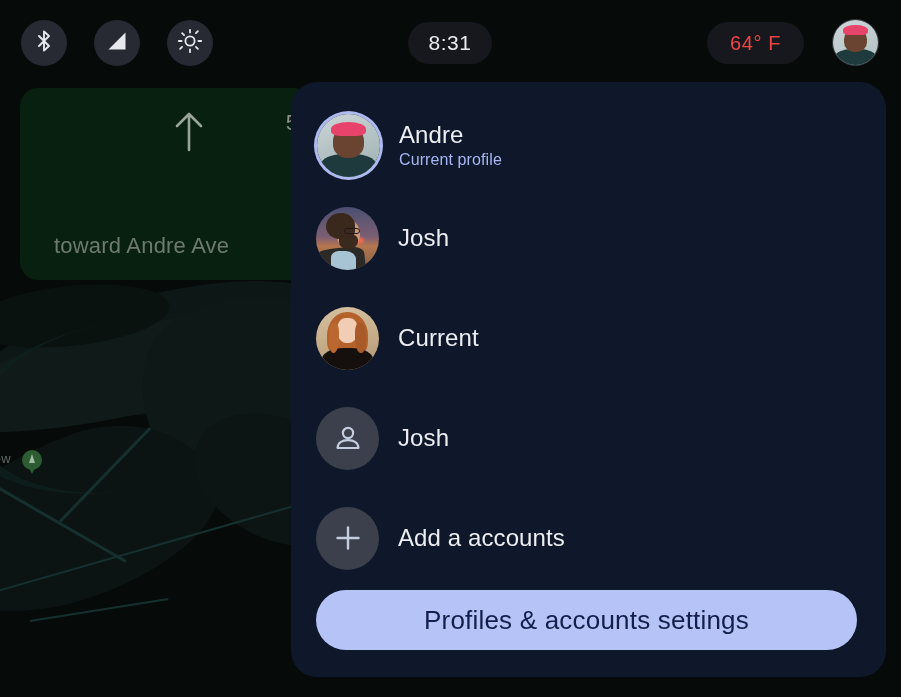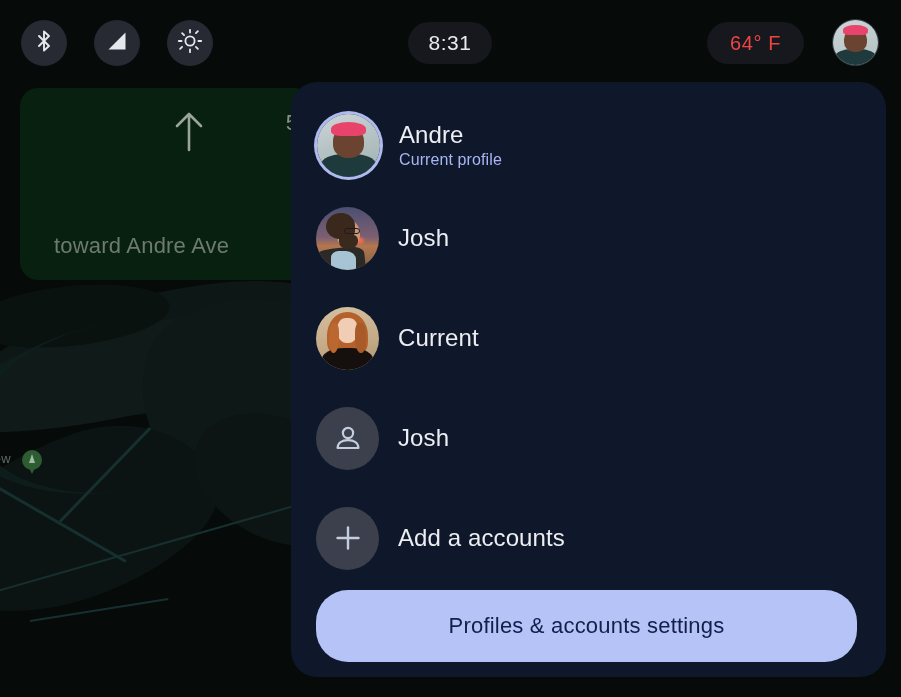--- a/index.html
+++ b/index.html
@@ -207,27 +207,27 @@
   }
   .avatar-icon {
     width:63px; height:63px; border-radius:50%;
     flex:0 0 63px;
     background:#3c404c;
     display:flex; align-items:center; justify-content:center;
   }
 
   #settings-button {
     position:absolute; left:25px; top:508px;
-    width:541px; height:72px;
+    width:541px; height:60px;
     border-radius:32px;
     background:#b5c3f7;
     border:none;
     color:#141e4a;
     font-family:"Liberation Sans", sans-serif;
-    font-size:22px; letter-spacing:.2px;
+    font-size:26px; letter-spacing:.2px;
     cursor:pointer;
     display:flex; align-items:center; justify-content:center;
   }
 
   
   .ph { position:absolute; inset:0; }
   
   .andre-bg { background:linear-gradient(160deg,#cdd6d9 0%,#b6c3c5 45%,#9fb0ae 100%); }
   .andre-hair {
     position:absolute; left:22%; top:14%; width:56%; height:22%;

